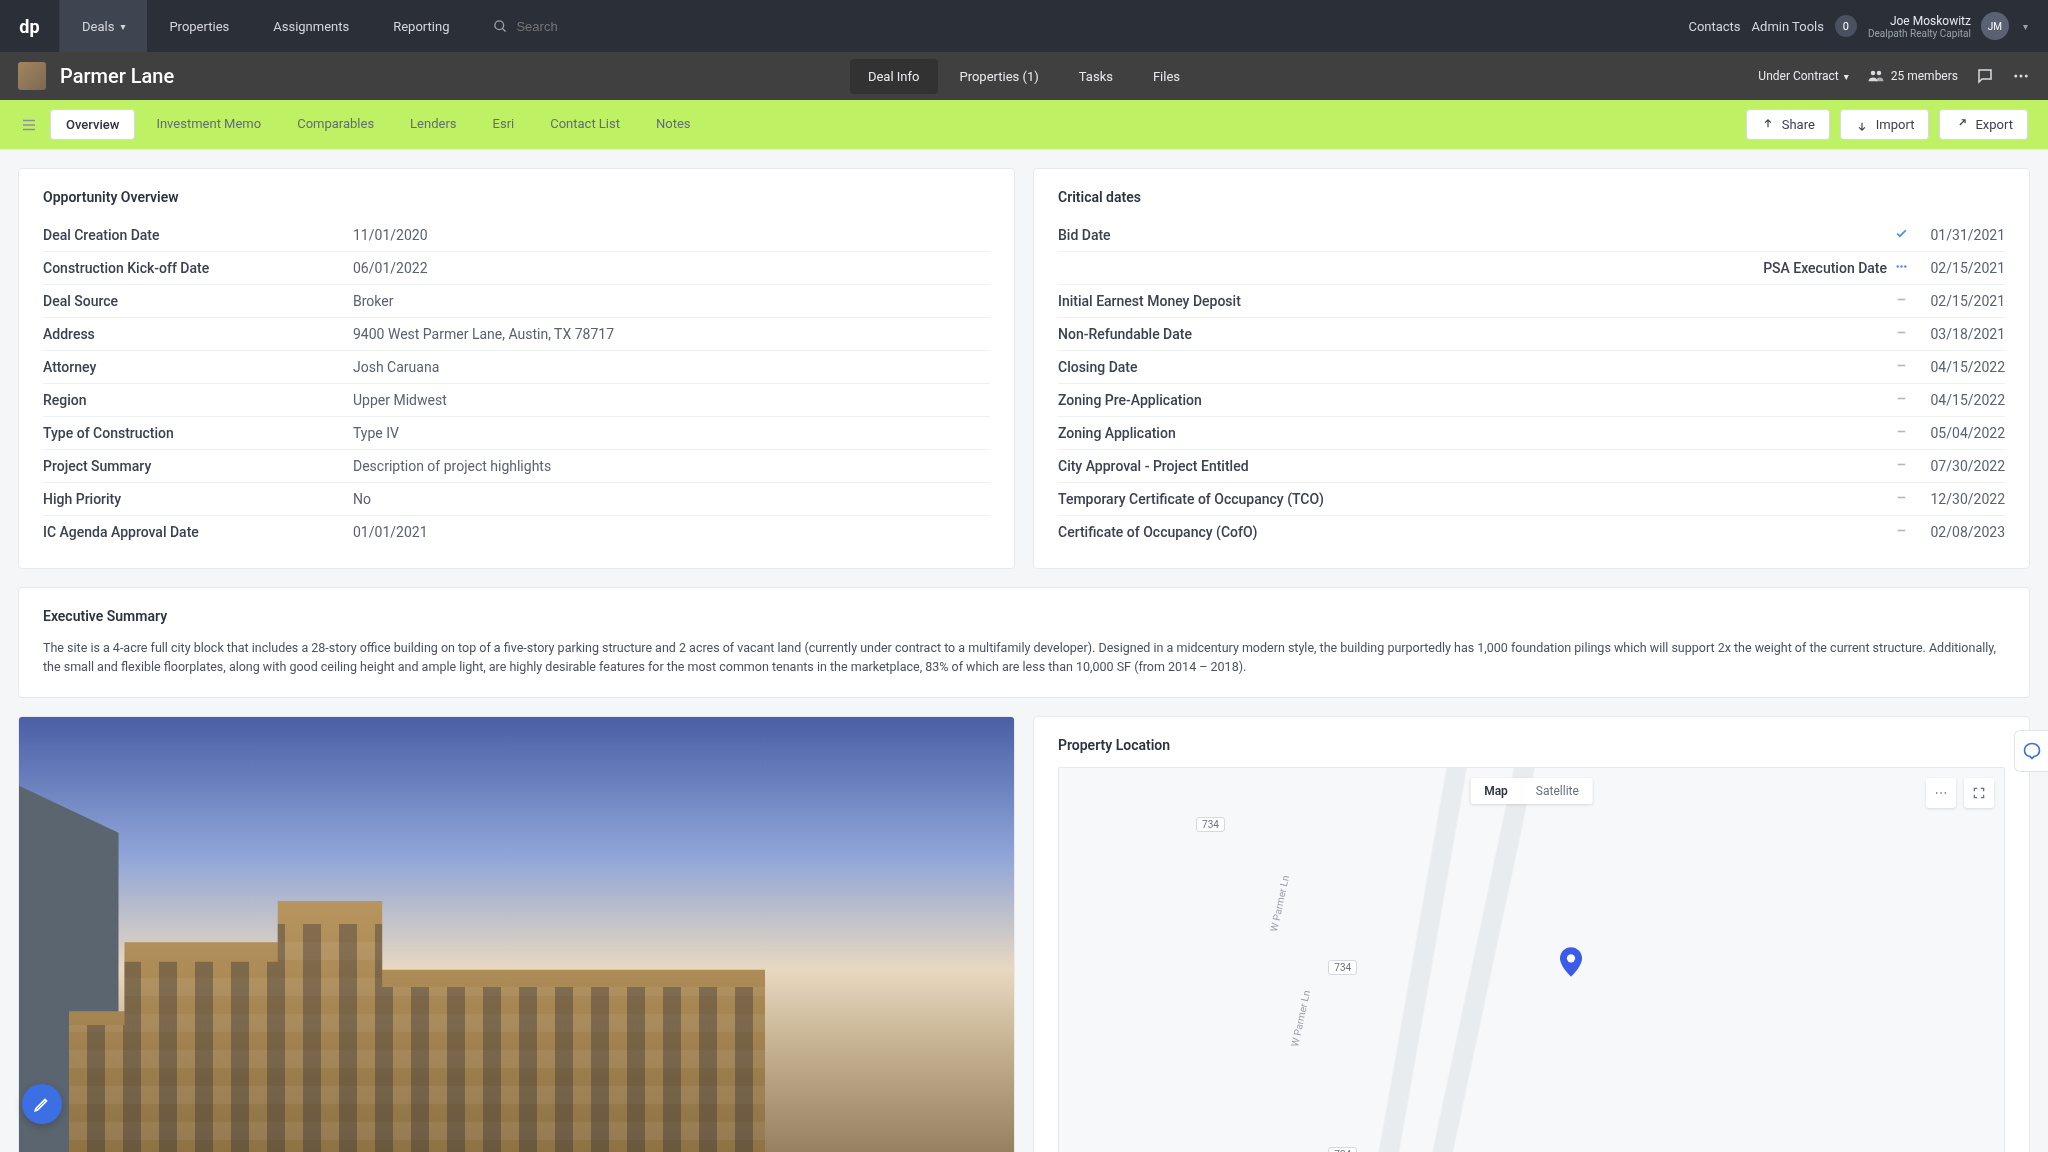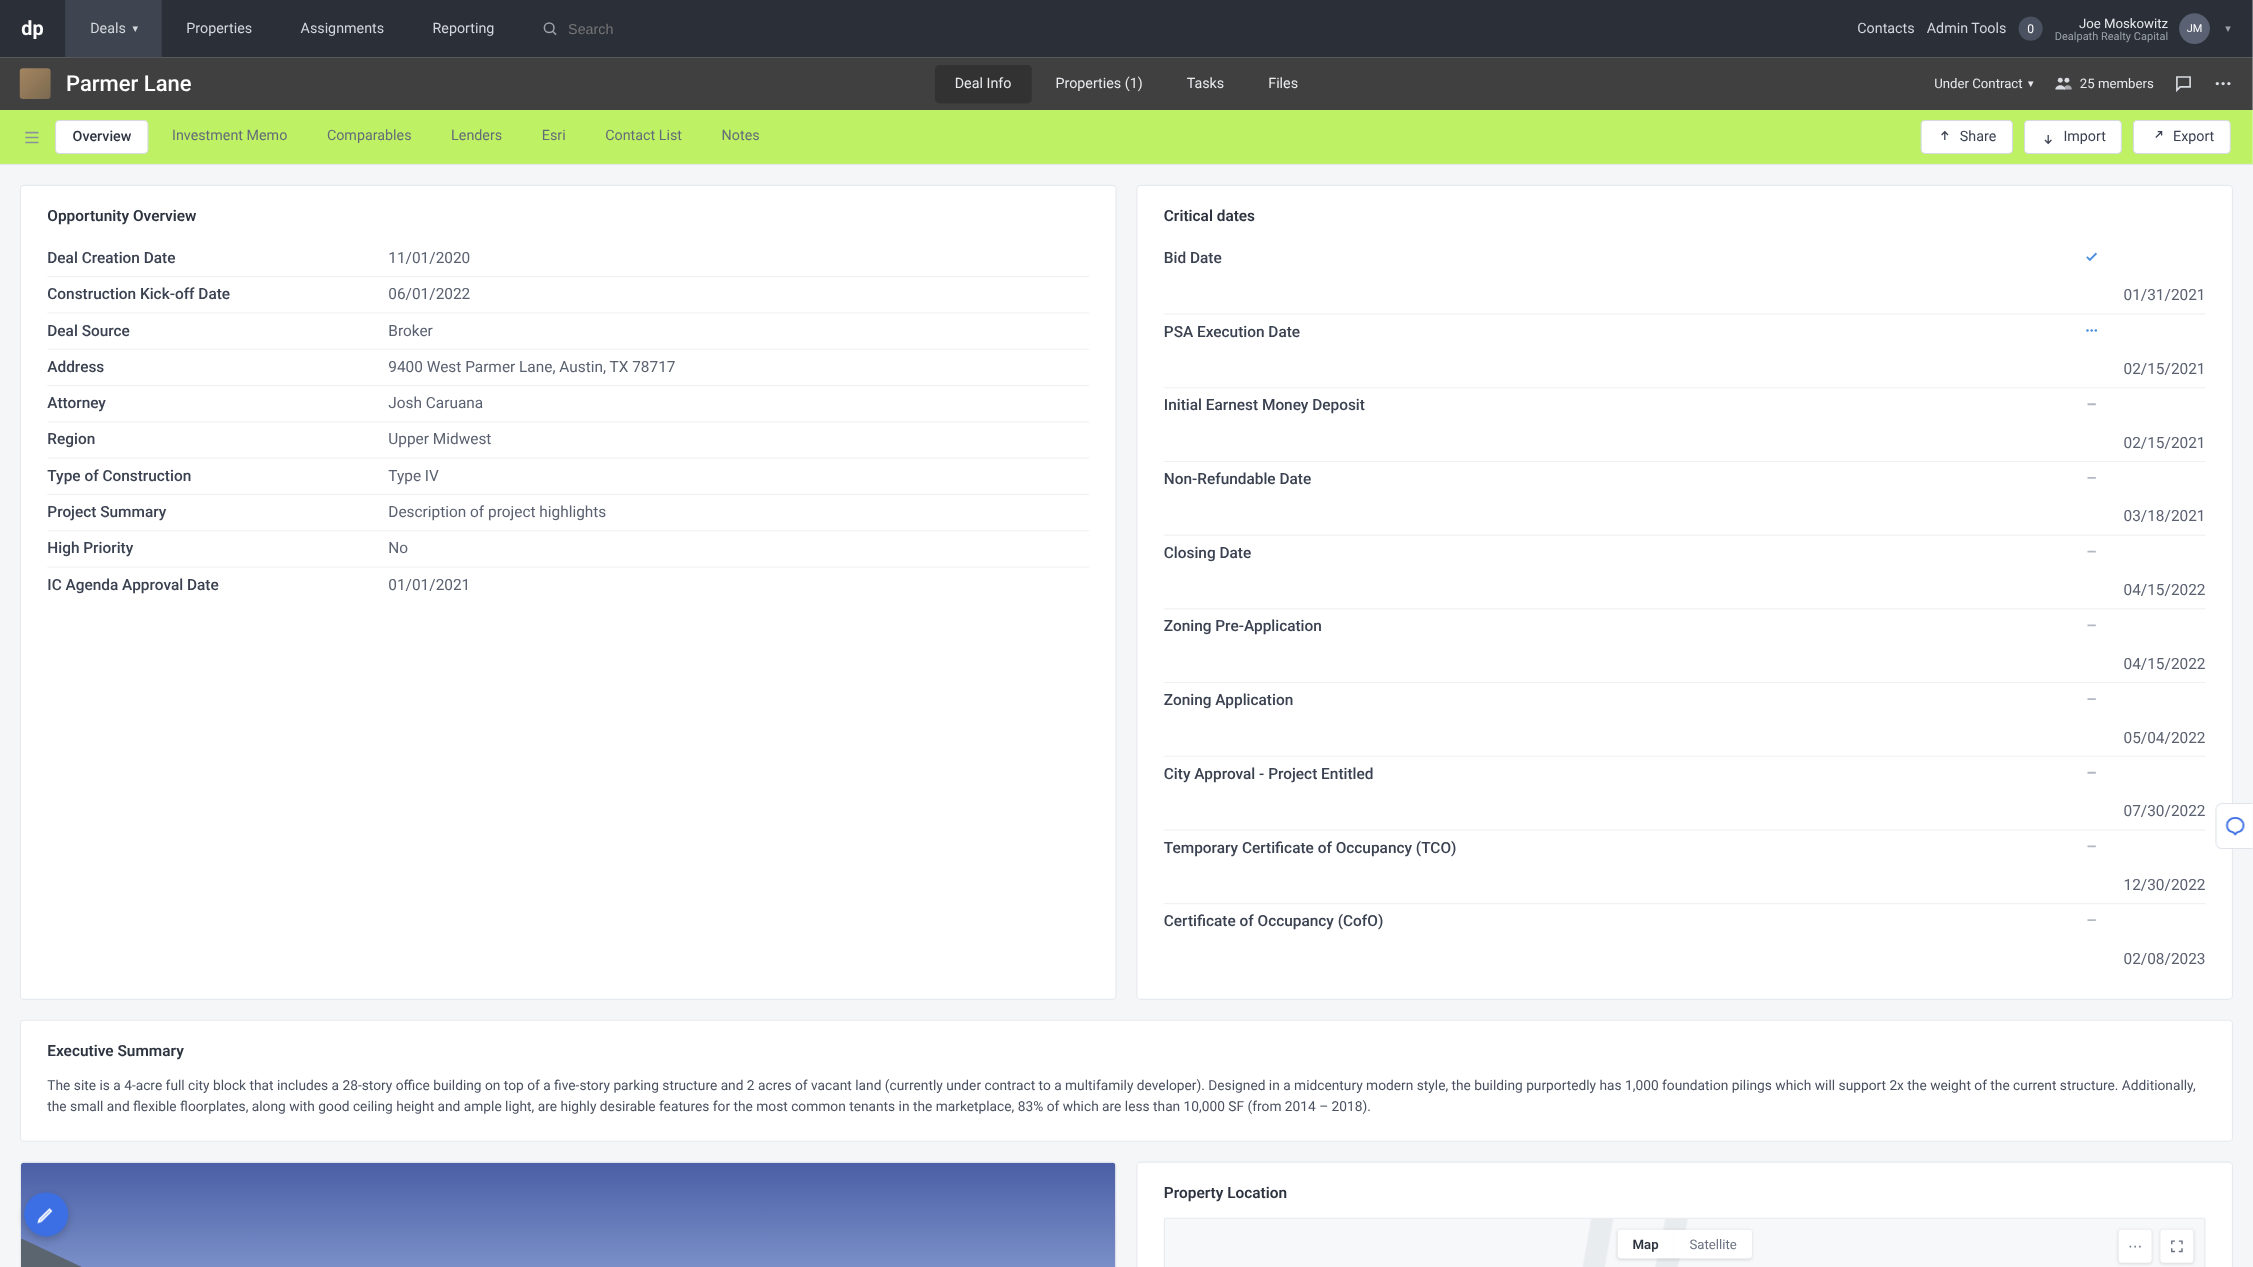--- a/index.html
+++ b/index.html
@@ -51,21 +51,21 @@
   .card { background: #fff; border: 1px solid #e6e9ed; border-radius: 4px; padding: 20px 24px; }
   .card-title { font-weight: 600; font-size: 14px; margin-bottom: 14px; color: #2d3440; }
   .datatable { width: 100%; }
   .dt-row { display: flex; border-bottom: 1px solid #eef0f3; padding: 8px 0; font-size: 14px; }
   .dt-row:last-child { border-bottom: none; }
   .dt-label { width: 310px; color: #3a4150; font-weight: 500; }
   .dt-value { flex: 1; color: #5a6170; }
   .dt-icon { width: 28px; display: flex; justify-content: center; color: #b2b8c1; }
   .dt-icon.check { color: #4a8fe4; }
   .dt-icon.progress { color: #4a8fe4; }
-  .dt-date { width: 90px; text-align: right; color: #5a6170; margin-top: 34px; }
+  .dt-date { width: 90px; text-align: right; color: #5a6170; }
 
   .exec-card .exec-text { font-size: 12.5px; line-height: 1.55; color: #4a5160; }
 
   
   .image-card { padding: 0; overflow: hidden; }
   .bld-render { width: 100%; height: 460px; background: linear-gradient(to bottom, #4a5fa5 0%, #8fa5d8 30%, #e8d8c0 55%, #c8b595 70%, #8a7555 100%); position: relative; }
   .bld-shape { position: absolute; bottom: 0; left: 5%; width: 70%; height: 60%; background: linear-gradient(to bottom, #b8955e, #8a6f42); clip-path: polygon(0 100%, 0 40%, 8% 40%, 8% 15%, 30% 15%, 30% 0, 45% 0, 45% 25%, 100% 25%, 100% 100%); }
   .bld-windows { position:absolute; bottom:0; left:5%; width:70%; height:55%; background: repeating-linear-gradient(to right, transparent 0 18px, rgba(40,40,50,0.35) 18px 36px), repeating-linear-gradient(to bottom, transparent 0 18px, rgba(255,255,255,0.06) 18px 36px); clip-path: polygon(0 100%, 0 40%, 8% 40%, 8% 15%, 30% 15%, 30% 0, 45% 0, 45% 25%, 100% 25%, 100% 100%); }
   .bld-side { position:absolute; bottom:0; left:0; width:10%; height:85%; background:#5b6570; clip-path: polygon(0 0, 100% 12%, 100% 100%, 0 100%); }
   .map-box { position: relative; height: 410px; border: 1px solid #e6e9ed; border-radius: 2px; background:
@@ -281,21 +281,21 @@
           <div class="dt-row">
             <div class="dt-label" style="flex:1;width:auto;">Bid Date</div>
             <div class="dt-icon check">
               <svg width="13" height="13" viewBox="0 0 24 24" fill="none" stroke="#4a8fe4" stroke-width="3.2">
                 <polyline points="4 12 9 17 20 6"></polyline>
               </svg>
             </div>
             <div class="dt-date">01/31/2021</div>
           </div>
           <div class="dt-row">
-            <div class="dt-label" style="flex:1;width:auto;">PSA Execution Date</div>
+            <div class="dt-label" style="flex:1;width:auto;text-align:right;">PSA Execution Date</div>
             <div class="dt-icon progress">
               <svg width="13" height="13" viewBox="0 0 24 24" fill="#4a8fe4">
                 <circle cx="5" cy="12" r="2.2"></circle>
                 <circle cx="12" cy="12" r="2.2"></circle>
                 <circle cx="19" cy="12" r="2.2"></circle>
               </svg>
             </div>
             <div class="dt-date">02/15/2021</div>
           </div>
           <div class="dt-row">

